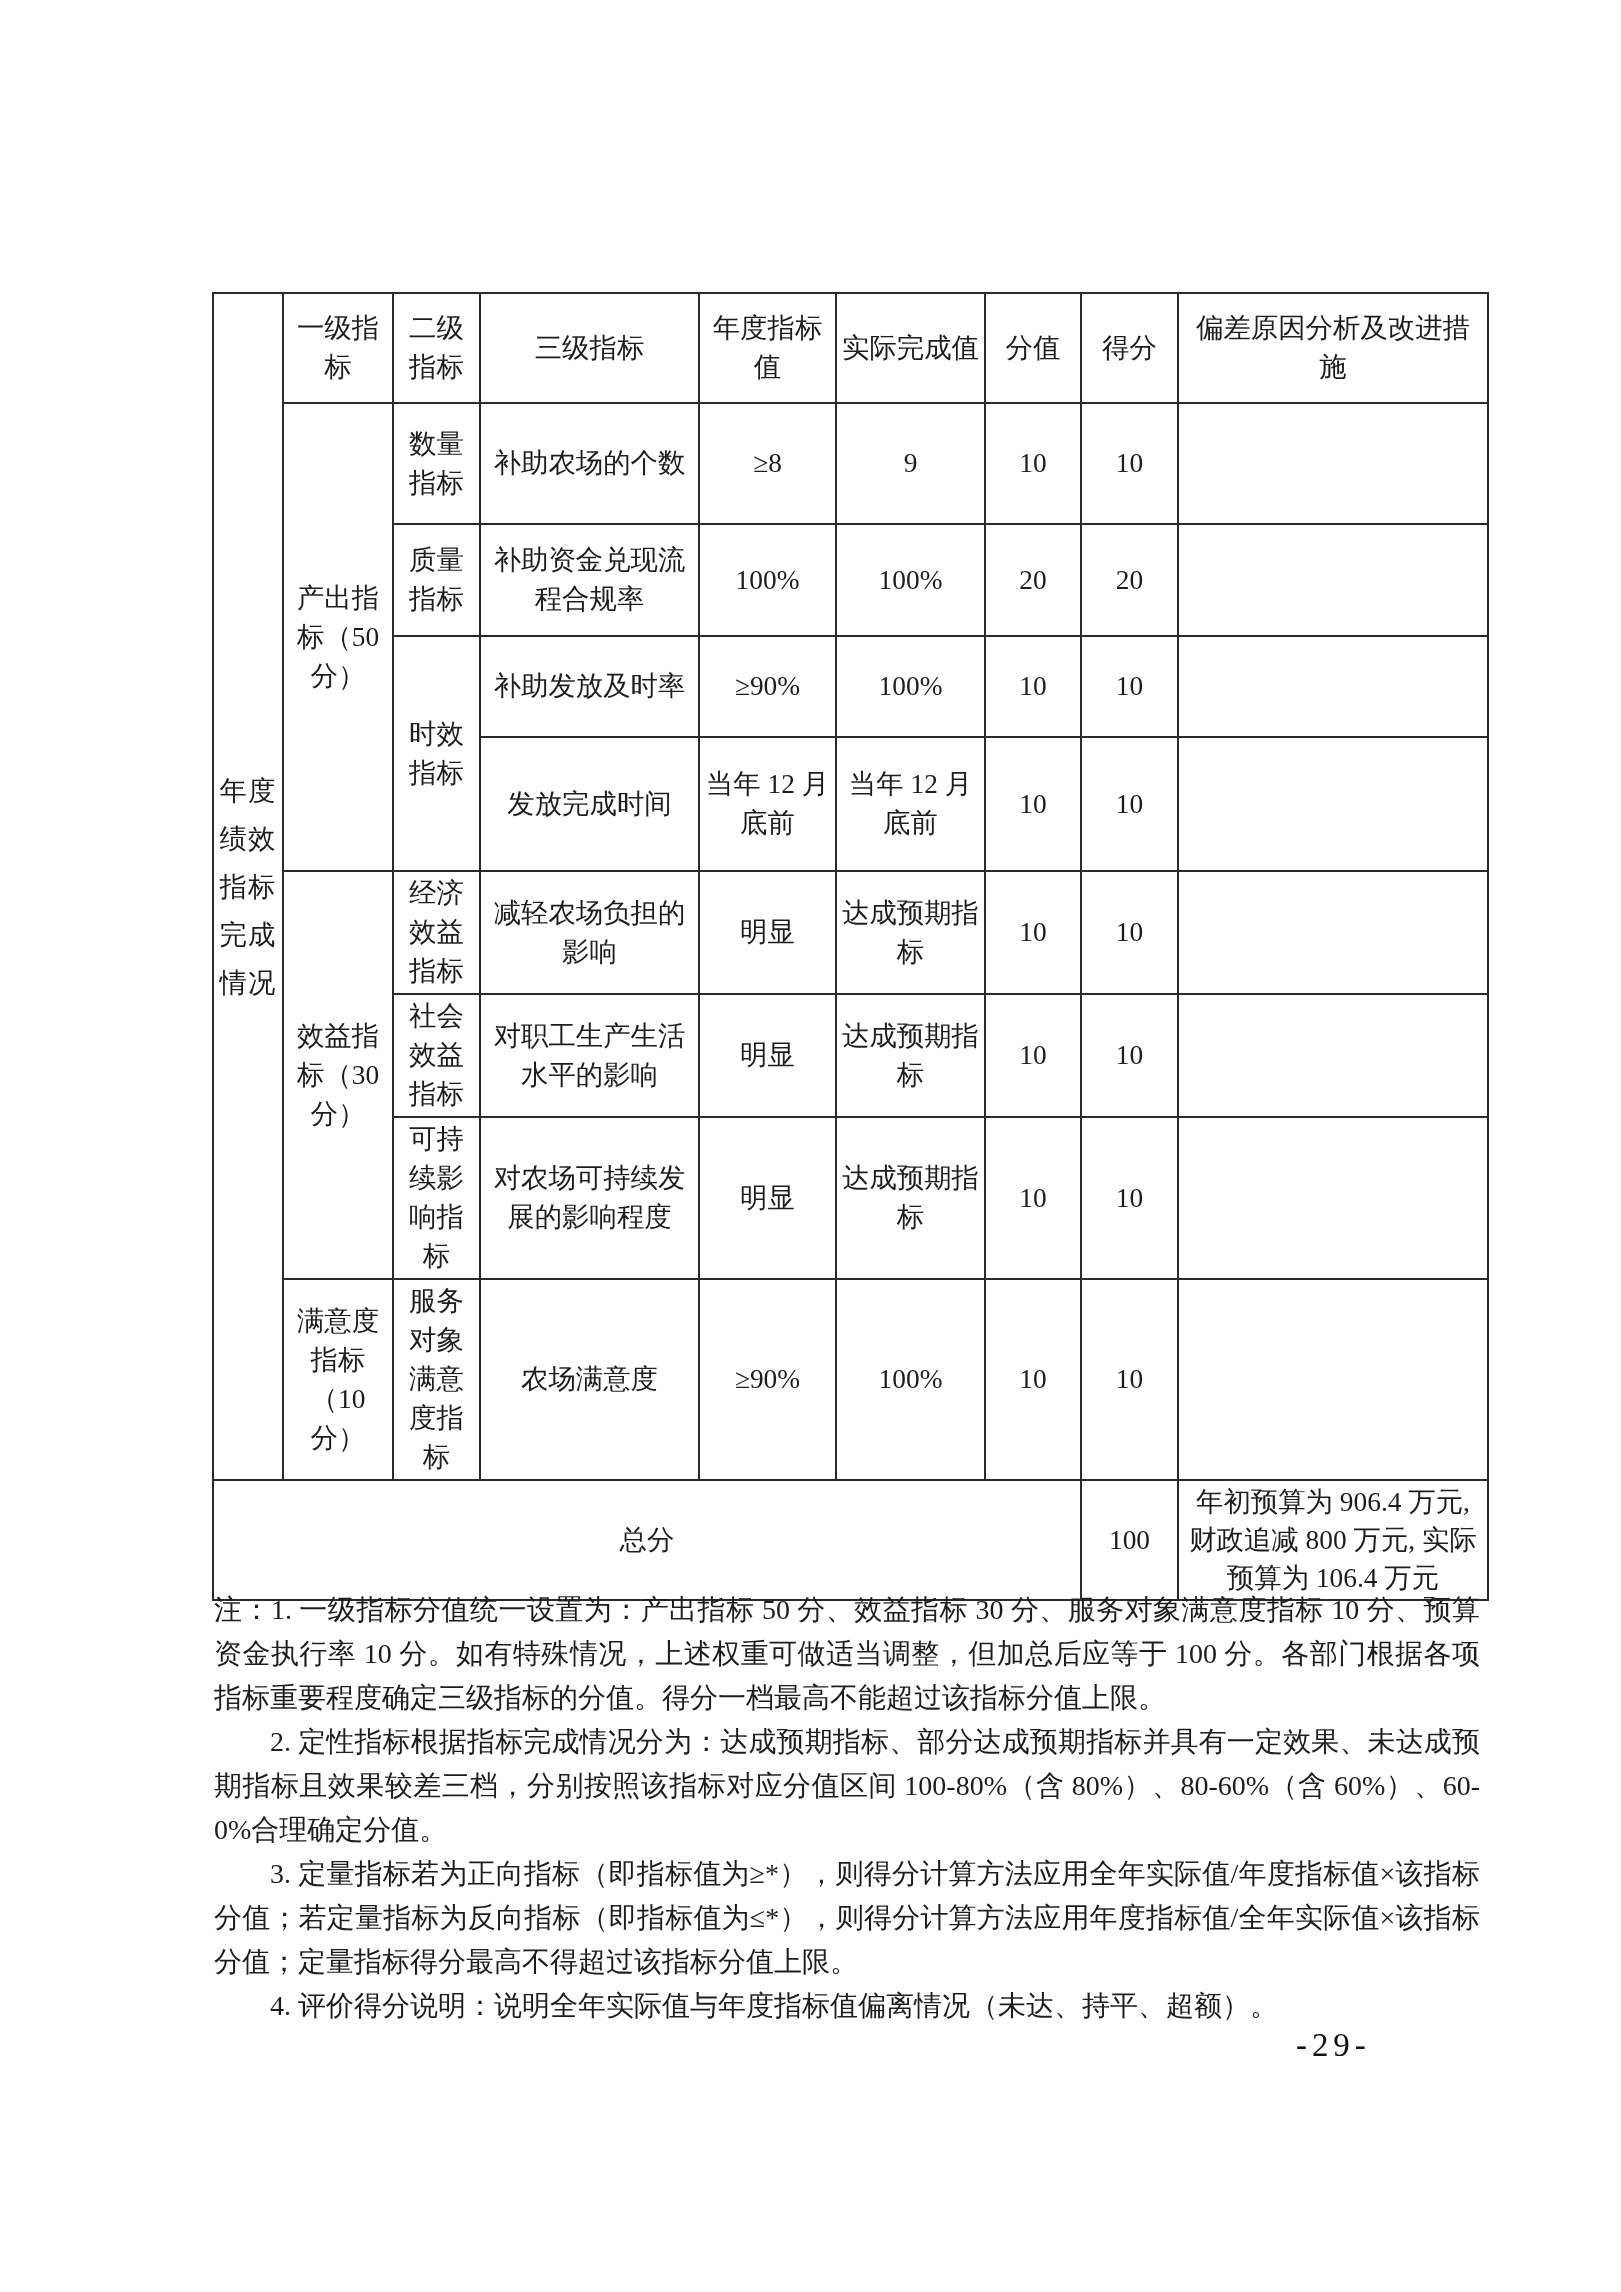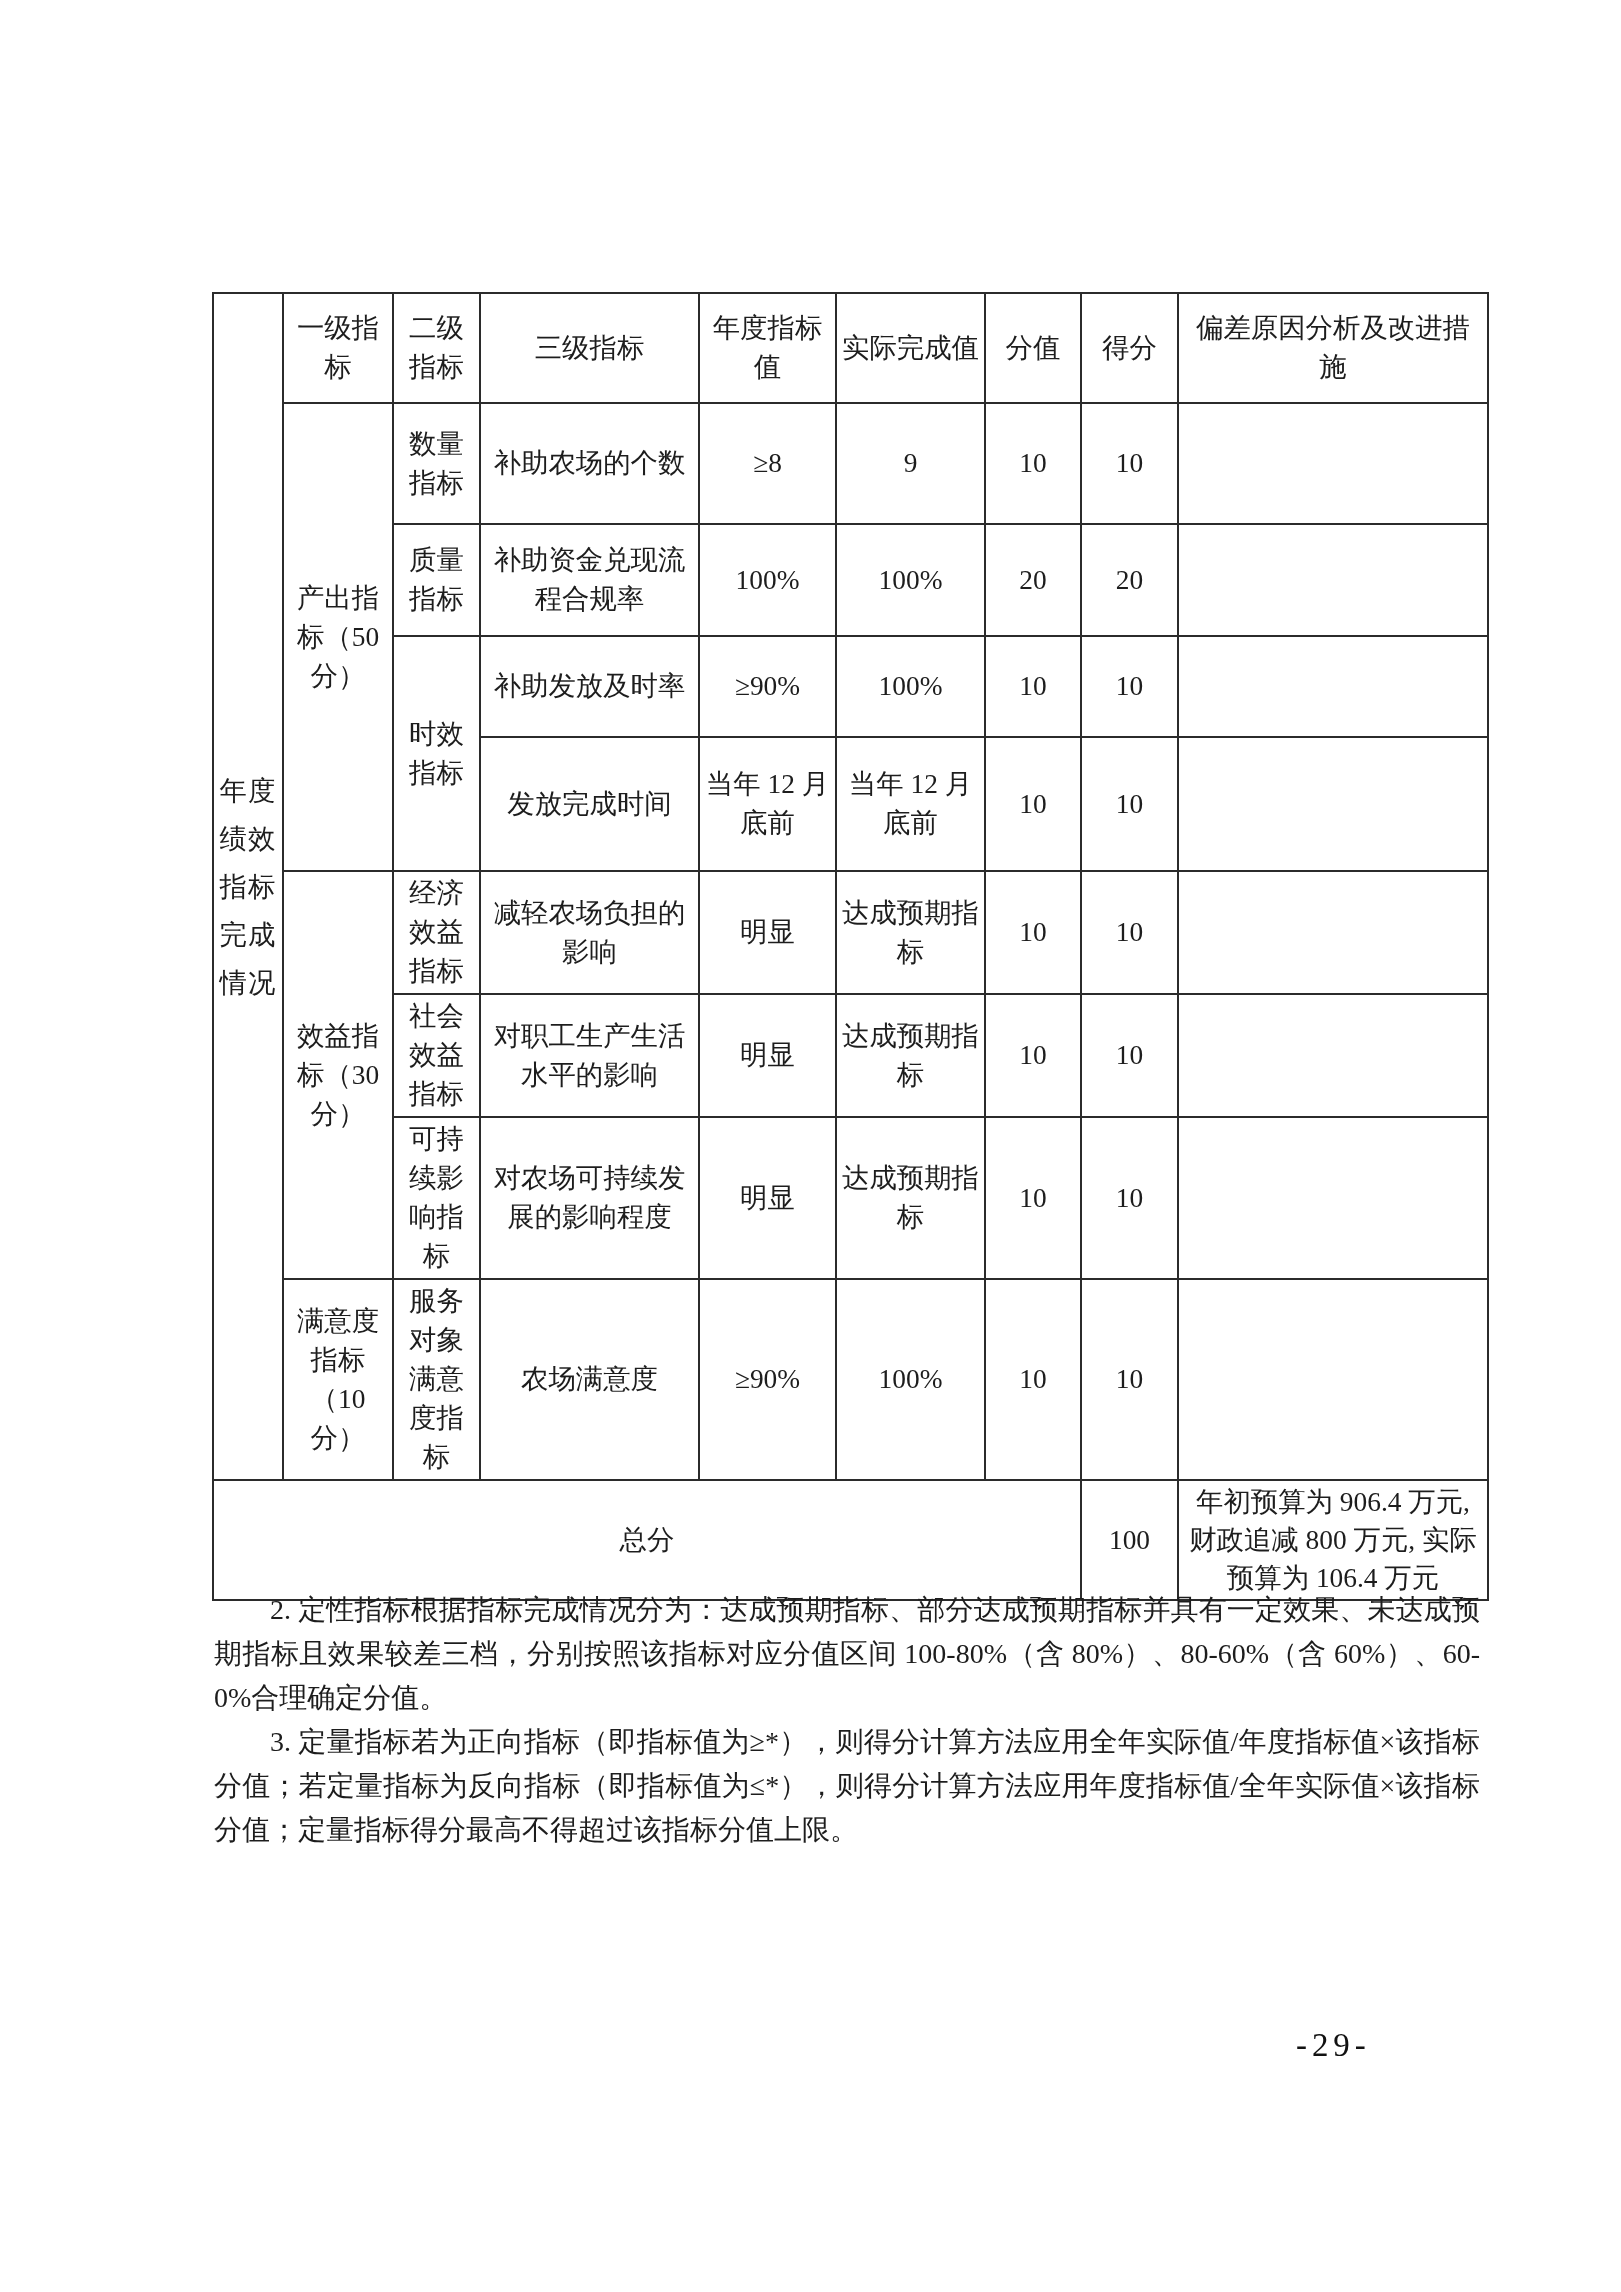--- a/index.html
+++ b/index.html
@@ -189,20 +189,22 @@
 
     <tr class="h-total">
       <td colspan="7">总分</td>
       <td>100</td>
       <td class="remark-cell">年初预算为 906.4 万元, 财政追减 800 万元, 实际预算为 106.4 万元</td>
     </tr>
   </tbody>
     </table>
 
   <div class="notes">
+    <p>注：1. 一级指标分值统一设置为：产出指标 50 分、效益指标 30 分、服务对象满意度指标 10 分、预算资金执行率 10 分。如有特殊情况，上述权重可做适当调整，但加总后应等于 100 分。各部门根据各项指标重要程度确定三级指标的分值。得分一档最高不能超过该指标分值上限。</p>
     <p class="indent">2. 定性指标根据指标完成情况分为：达成预期指标、部分达成预期指标并具有一定效果、未达成预期指标且效果较差三档，分别按照该指标对应分值区间 100-80%（含 80%）、80-60%（含 60%）、60-0%合理确定分值。</p>
     <p class="indent">3. 定量指标若为正向指标（即指标值为≥*），则得分计算方法应用全年实际值/年度指标值×该指标分值；若定量指标为反向指标（即指标值为≤*），则得分计算方法应用年度指标值/全年实际值×该指标分值；定量指标得分最高不得超过该指标分值上限。</p>
+    <p class="indent">4. 评价得分说明：说明全年实际值与年度指标值偏离情况（未达、持平、超额）。</p>
   </div>
 
   <div class="page-number">-29-</div>
 
 </div>
 
 
 </body></html>

